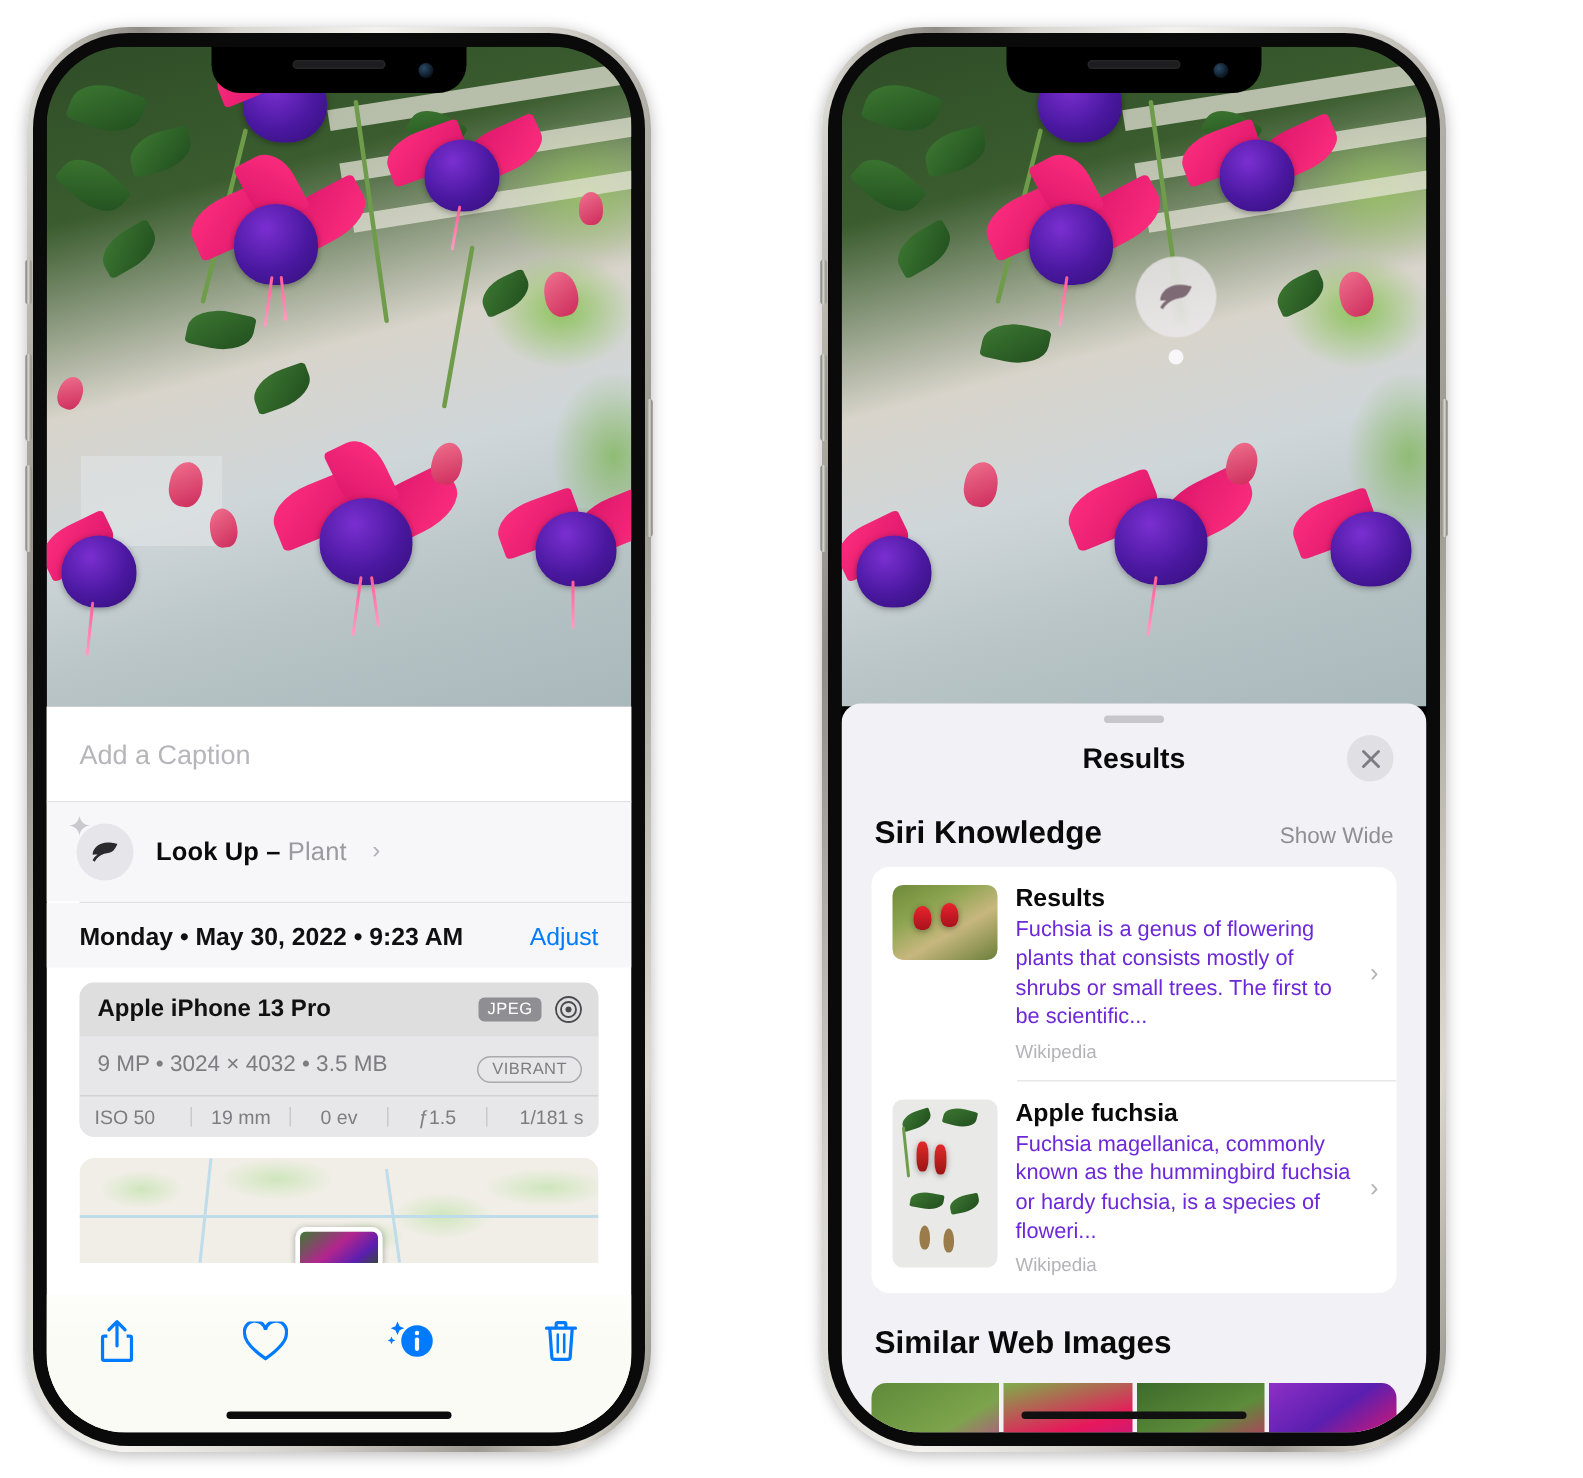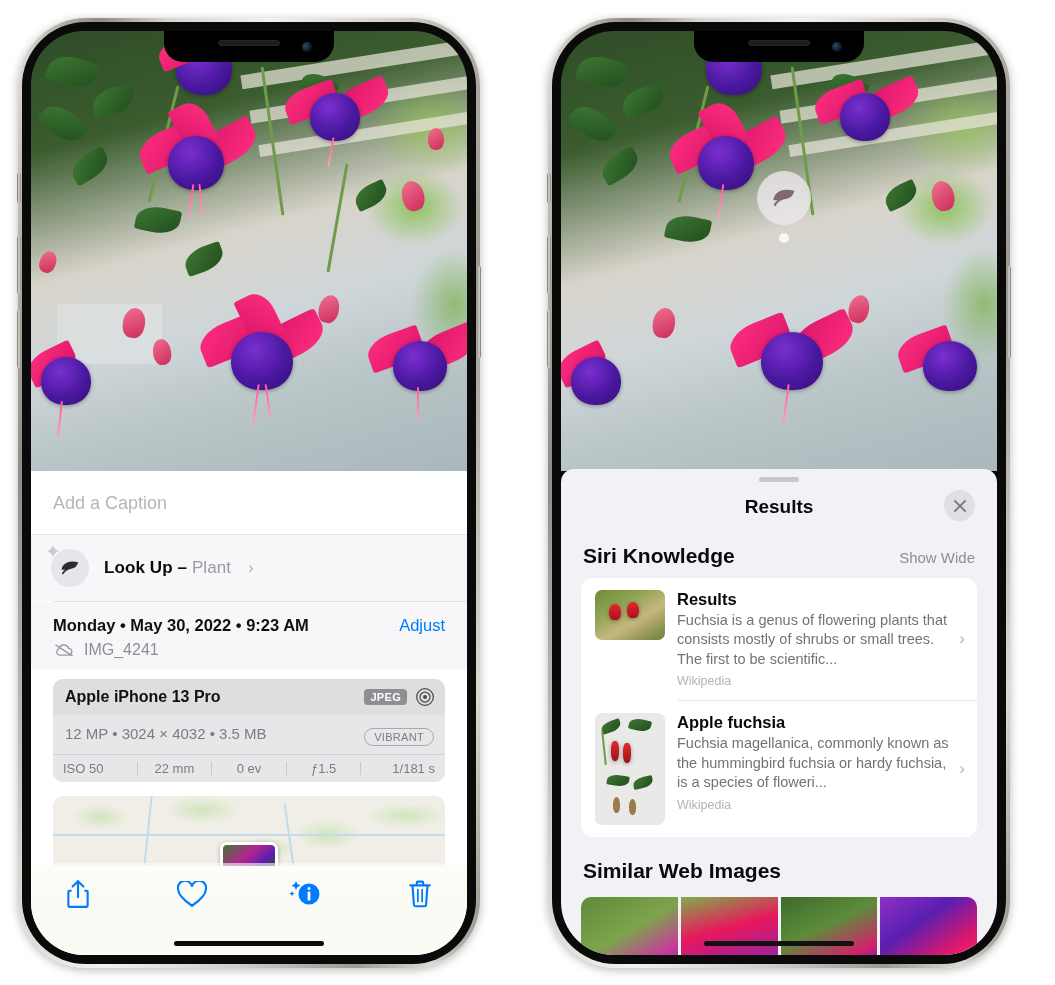--- a/index.html
+++ b/index.html
@@ -5,21 +5,21 @@
   * { box-sizing: border-box; margin:0; padding:0; }
   html,body {
     width:1055px; height:985px;
     background:#ffffff;
     font-family:"Liberation Sans", sans-serif;
     overflow:hidden;
   }
   .stage { position:relative; width:1055px; height:985px; }
 
   
-  .phone { position:absolute; top:18px; width:462px; height:950px; }
+  .phone { position:absolute; top:18px; width:416px; height:950px; }
   .phone.left  { left:18px; }
   .phone.right { left:548px; }
 
   .band {
     position:absolute; inset:0;
     border-radius:68px;
     background:linear-gradient(100deg,#e9e8e3 0%,#b9b7ae 6%,#8e8c84 13%,#d8d6cf 24%,
       #f3f2ee 40%,#cfcdc6 62%,#9b9990 80%,#ddd9d1 92%,#8d8b83 100%);
     box-shadow:0 2px 10px rgba(0,0,0,.28);
   }
@@ -128,21 +128,21 @@
   .camcard {
     margin:10px 22px 0 22px; background:#e5e5e5; border-radius:10px; overflow:hidden;
   }
   .cam-head {
     display:flex; align-items:center; justify-content:space-between;
     padding:8px 10px 8px 12px; background:#dededf;
   }
   .cam-title { font-size:16px; font-weight:600; color:#111; }
   .cam-head-right { display:flex; align-items:center; gap:8px; }
   .tag-jpeg {
-    background:#8e8e93; color:#fff; font-size:11px; font-weight:700;
+    background:#8e8e93; color:#fff; font-size:11px; font-weight:400;
     padding:2px 6px; border-radius:4px; letter-spacing:.3px;
   }
   .cam-body { padding:8px 12px 8px 12px; background:#e7e7ea; position:relative; }
   .cam-line { font-size:15px; color:#7c7c81; line-height:1.5; }
   .tag-vibrant {
     position:absolute; right:11px; bottom:8px;
     border:1px solid #a9a9ae; color:#7c7c81; font-size:11px;
     padding:2px 9px; border-radius:9px; letter-spacing:.3px;
   }
   .cam-foot {
@@ -221,21 +221,21 @@
   .show-more { font-size:15px; color:#8e8e93; }
   .kcard { margin:0 20px; background:#fff; border-radius:12px; overflow:hidden; }
   .krow { display:flex; align-items:flex-start; gap:12px; padding:12px 12px 12px 14px; position:relative; }
   .kdiv { height:1px; background:#e7e7ea; margin-left:97px; }
   .kthumb { width:70px; border-radius:7px; flex:0 0 auto; overflow:hidden; position:relative; }
   .kthumb.t1 { height:50px;
     background:linear-gradient(150deg,#6f8a3c 0%,#8aa34e 30%,#c7b77e 60%,#6b7f3a 100%); }
   .kthumb.t2 { height:112px; background:#e9e9e7; }
   .kbody { flex:1; min-width:0; padding-right:16px; }
   .ktitle { font-size:16.5px; font-weight:700; color:#0a0a0a; margin-bottom:2px; }
-  .kdesc { font-size:14.5px; color:#737373; line-height:1.34; }
+  .kdesc { font-size:14.5px; color:#6d28d9; line-height:1.34; }
   .ksrc { font-size:12.5px; color:#b3b3b8; margin-top:5px; }
   .kchev { position:absolute; right:12px; top:50%; transform:translateY(-50%); color:#b3b3b8; font-size:17px; }
   .simrow { display:flex; gap:3px; padding:0 20px; margin-top:4px; }
   .simimg { flex:1; height:120px; border-radius:0; overflow:hidden; position:relative; }
   .simrow .simimg:first-child { border-radius:10px 0 0 0; }
   .simrow .simimg:last-child  { border-radius:0 10px 0 0; }
   .home-ind-d {
     position:absolute; left:50%; transform:translateX(-50%); bottom:9px;
     width:150px; height:5px; border-radius:3px; background:#111; z-index:50;
   }
@@ -340,49 +340,42 @@
           </div>
           <span class="chev">›</span>
         </div>
         <div class="hr"></div>
 
         <div class="meta">
           <div class="meta-row1">
             <span class="meta-date">Monday • May 30, 2022 • 9:23 AM</span>
             <span class="adjust">Adjust</span>
           </div>
-          <div class="meta-row2">
-            <svg width="22" height="16" viewBox="0 0 26 18">
-              <path d="M7 15h11a4 4 0 0 0 .4-8A6 6 0 0 0 7 7.5 4 4 0 0 0 7 15z" fill="none" stroke="#9a9aa0" stroke-width="1.6"></path>
-              <line x1="3" y1="3" x2="23" y2="16" stroke="#9a9aa0" stroke-width="1.6"></line>
-            </svg>
-            <span class="filename">IMG_4241</span>
-          </div>
         </div>
 
         <div class="camcard">
           <div class="cam-head">
             <span class="cam-title">Apple iPhone 13 Pro</span>
             <span class="cam-head-right">
               <span class="tag-jpeg">JPEG</span>
               <svg width="20" height="20" viewBox="0 0 24 24">
                 <circle cx="12" cy="12" r="10" fill="none" stroke="#4a4a4f" stroke-width="1.5"></circle>
                 <circle cx="12" cy="12" r="6" fill="none" stroke="#4a4a4f" stroke-width="1.5"></circle>
                 <circle cx="12" cy="12" r="2.4" fill="#4a4a4f"></circle>
               </svg>
             </span>
           </div>
           <div class="cam-body">
-            <div class="cam-line">12 MP • 3024 × 4032 • 3.5 MB</div>
+            <div class="cam-line">9 MP • 3024 × 4032 • 3.5 MB</div>
             <span class="tag-vibrant">VIBRANT</span>
           </div>
           <div class="cam-foot">
             <span>ISO 50</span>
             <i class="vbar"></i>
-            <span>22 mm</span>
+            <span>19 mm</span>
             <i class="vbar"></i>
             <span>0 ev</span>
             <i class="vbar"></i>
             <span>ƒ1.5</span>
             <i class="vbar"></i>
             <span>1/181 s</span>
           </div>
         </div>
 
         <div class="mapwrap">

